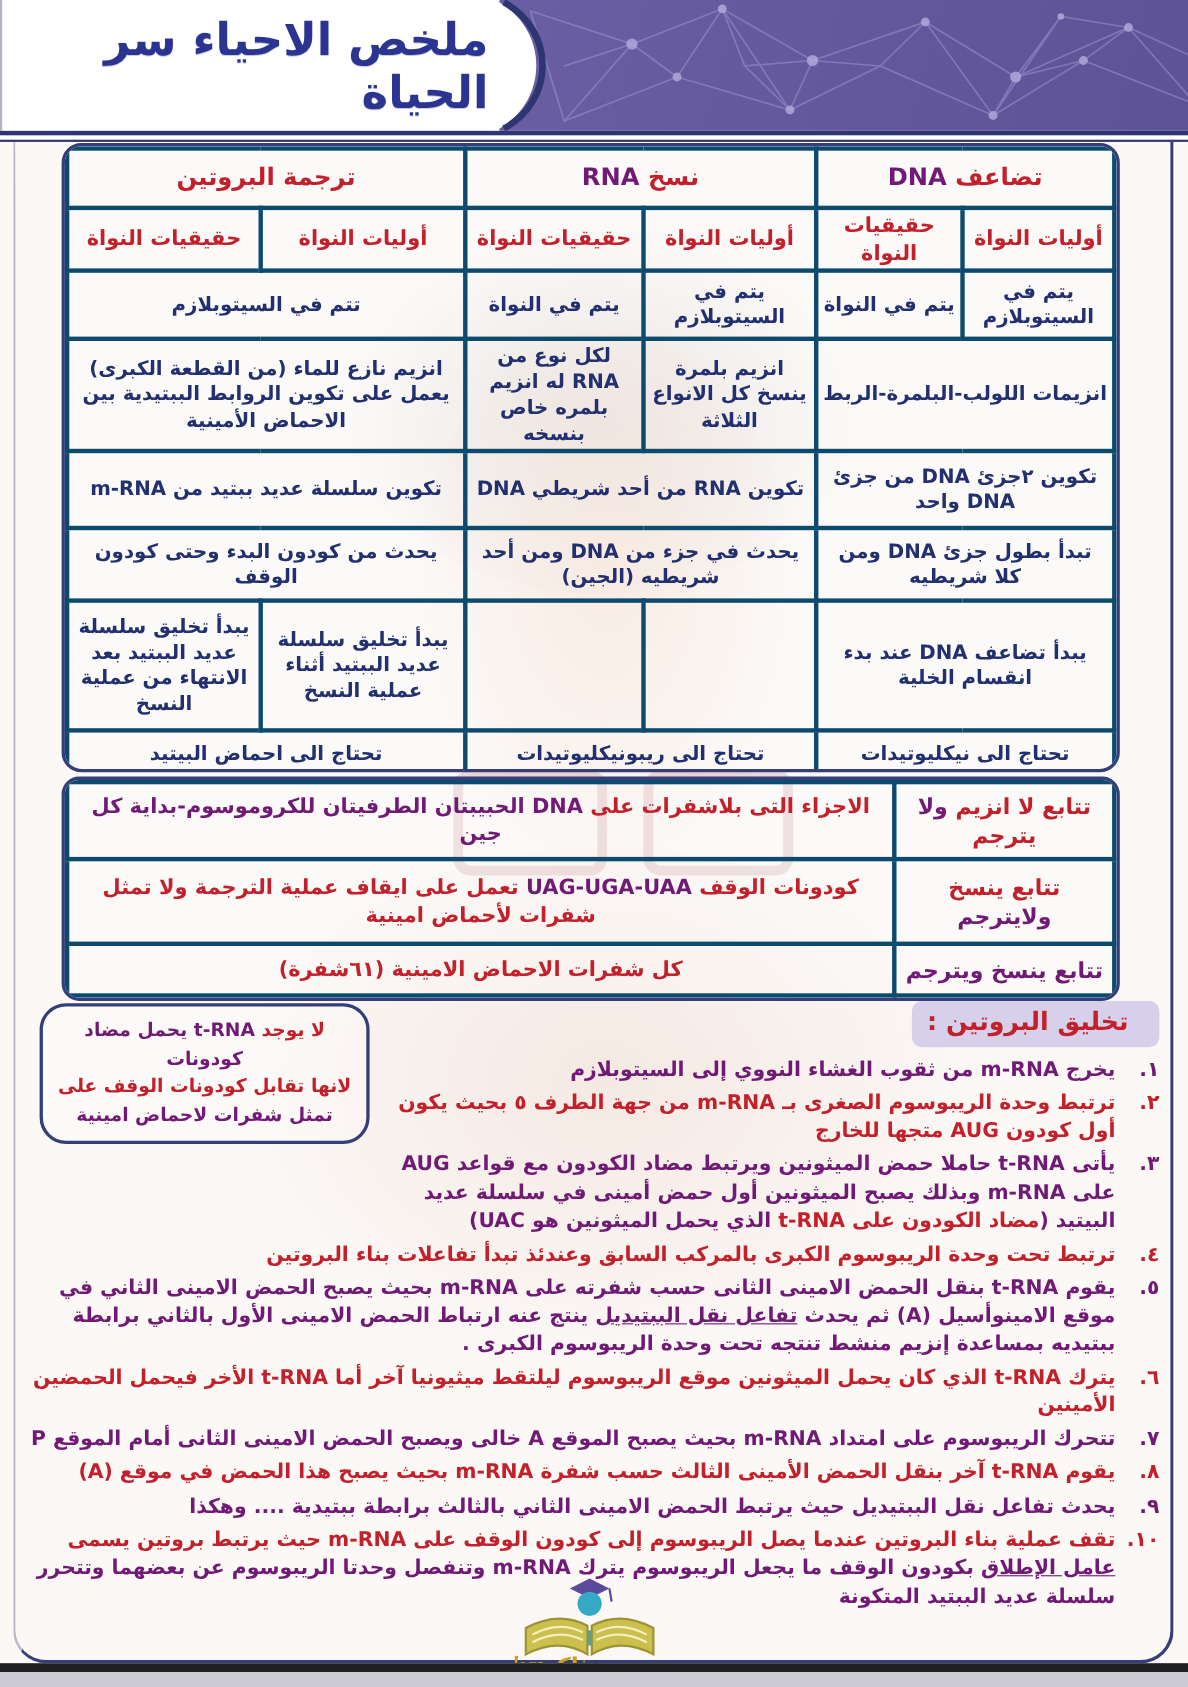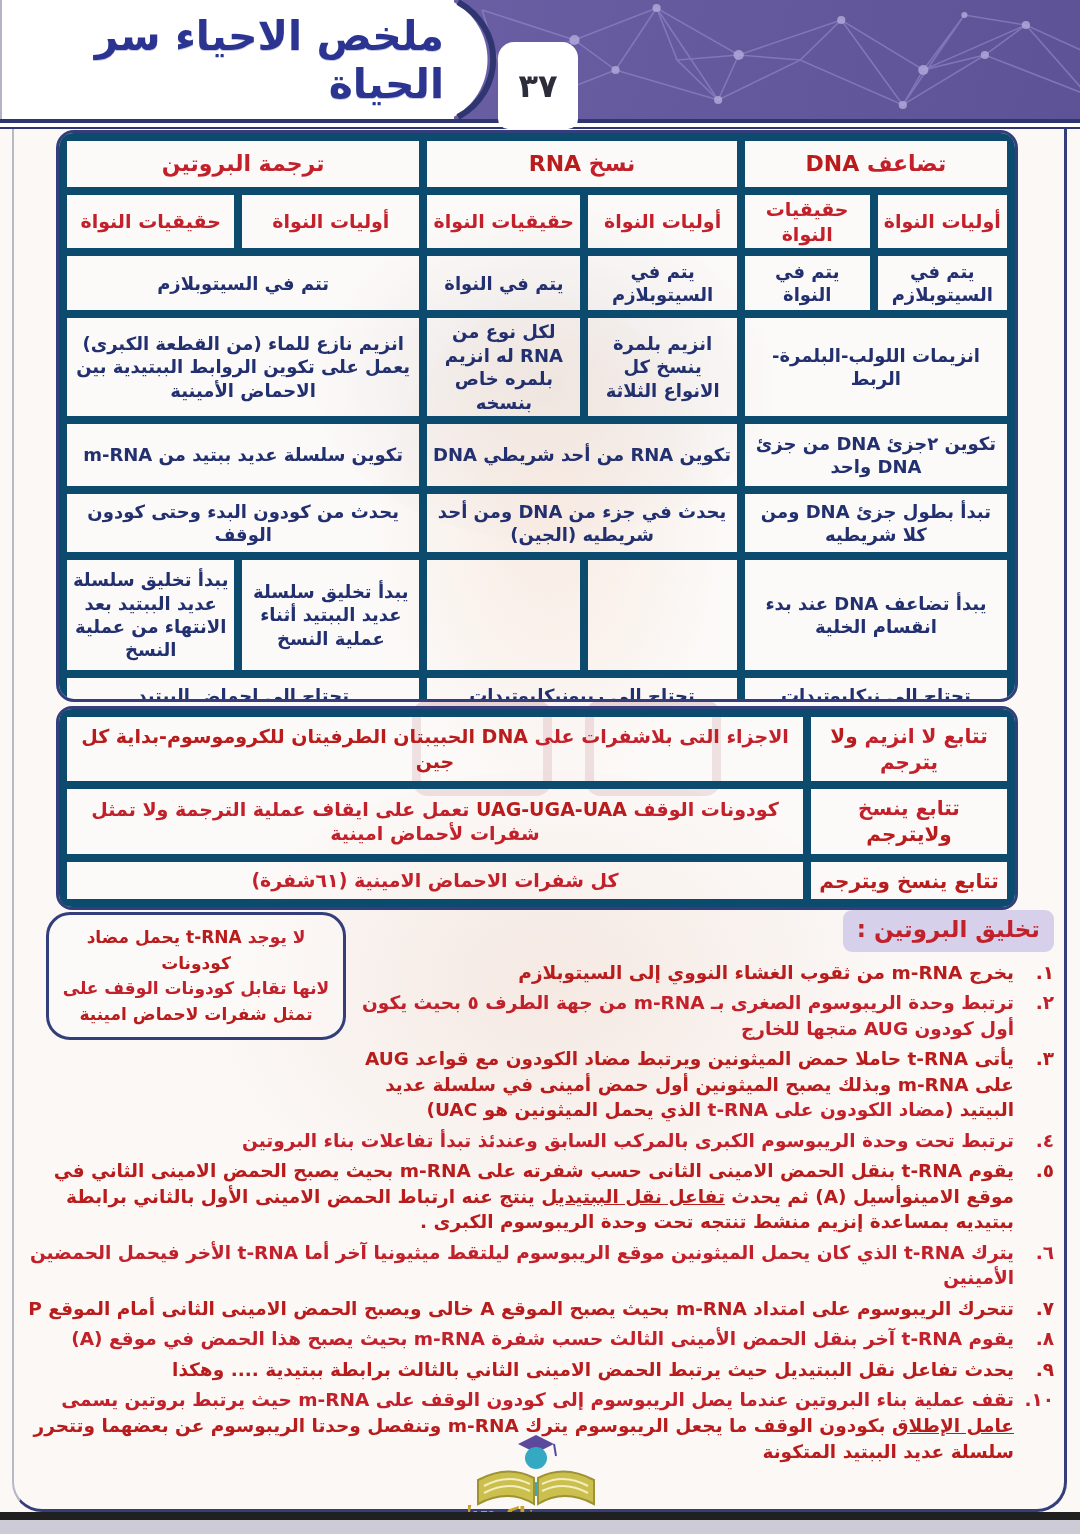--- a/index.html
+++ b/index.html
@@ -36,43 +36,43 @@
      border-left:2px solid #b9b9c6;border-right:3px solid #333e7a;border-bottom:3px solid #333e7a;
      border-radius:0 0 30px 30px;pointer-events:none;}
   .bottom-black{position:absolute;left:0;top:1512px;width:1080px;height:8px;background:#202020;z-index:7;}
   .bottom-grey{position:absolute;left:0;top:1520px;width:1080px;height:14px;background:#cdccd6;z-index:7;}
   
   .tbl-wrap{position:absolute;right:62px;width:956px;z-index:1;
      border:3px solid #333e7a;border-radius:18px;overflow:hidden;background:rgba(255,255,255,.25);}
   .t1{top:130px;height:566px;}
   .t2{top:706px;height:198px;border-radius:16px;}
   table{border-collapse:collapse;width:100%;height:100%;table-layout:fixed;}
-  td,th{border:8px solid #0c4a6e;text-align:center;vertical-align:middle;padding:2px 4px;
+  td,th{border:4px solid #0c4a6e;text-align:center;vertical-align:middle;padding:2px 4px;
      color:#23306f;font-size:18px;line-height:1.3;font-weight:bold;}
   .t1 .r-head th{font-size:22px;}
   .t1 .r-sub th{font-size:19px;color:#c2202a;}
   .t1 .r-head{height:54px;} .t1 .r-sub{height:52px;} .t1 .r-loc{height:62px;}
   .t1 .r-enz{height:96px;}  .t1 .r-prod{height:70px;} .t1 .r-where{height:66px;}
   .t1 .r-time{height:118px;}.t1 .r-needs{height:44px;}
   .t2 td{font-size:19px;}
   .t2 .lbl{width:188px;font-size:20px;}
   .t2 .rr1{height:48px;} .t2 .rr2{height:66px;} .t2 .rr3{height:44px;} .t2 .rr4{height:40px;}
   
-  .protein{position:absolute;top:910px;right:26px;left:20px;height:596px;z-index:1;
+  .protein{position:absolute;top:910px;right:26px;left:10px;height:596px;z-index:1;
      font-size:18.5px;line-height:1.38;}
-  .pill{width:fit-content;background:#d7d0ea;border-radius:9px;padding:4px 14px 6px 14px;
+  .pill{width:fit-content;background:#d7d0ea;border-radius:9px;padding:4px 28px 6px 14px;
      color:#c2202a;font-size:23px;margin-bottom:8px;}
   .side-box{float:left;width:282px;border:3.5px solid #333e7a;border-radius:24px;
      margin:2px 12px 10px 26px;padding:10px 6px;text-align:center;font-size:17px;line-height:1.5;
      background:rgba(255,255,255,.3);}
   ol.steps{list-style:none;margin:0;padding:0;}
   ol.steps li{display:flex;margin-bottom:5px;}
   ol.steps .num{flex:0 0 40px;text-align:right;}
   ol.steps .body{flex:1 1 auto;padding-left:4px;}
-  .c-blue{color:#b91c1c;text-align:center;} .c-red{color:#c2202a;} .u{text-decoration:underline;}
+  .c-blue{color:#701a75;text-align:center;} .c-red{color:#c2202a;} .u{text-decoration:underline;}
   
   .logo{position:absolute;left:468px;top:1418px;width:136px;height:112px;z-index:6;}
 </style>
 </head>
 <body>
 
 <div class="page">
 
   <div class="wm wm-hair"></div>
   <div class="wm wm-face"></div>
@@ -108,23 +108,20 @@
     <div class="header-white"></div>
     <svg class="header-curve" viewBox="0 0 62 119">
       <path d="M0,0 C50,25 50,94 0,119 Z" fill="#ffffff"></path>
       <path d="M8,2 C55,28 55,91 8,117" fill="none" stroke="#2e3570" stroke-width="6"></path>
     </svg>
     <div class="hdr-title">
       <span>ملخص الاحياء سر الحياة</span>
     </div>
   </div>
   <div class="dbl-line"></div>
-  <div class="page-tab">
-    <span>٣٧</span>
-  </div>
 
   <div class="outer-frame"></div>
 
   <div class="tbl-wrap t1">
     <table>
       <colgroup>
         <col style="width:14.5%">
           <col style="width:14%">
           <col style="width:16.5%">
         <col style="width:17%">

